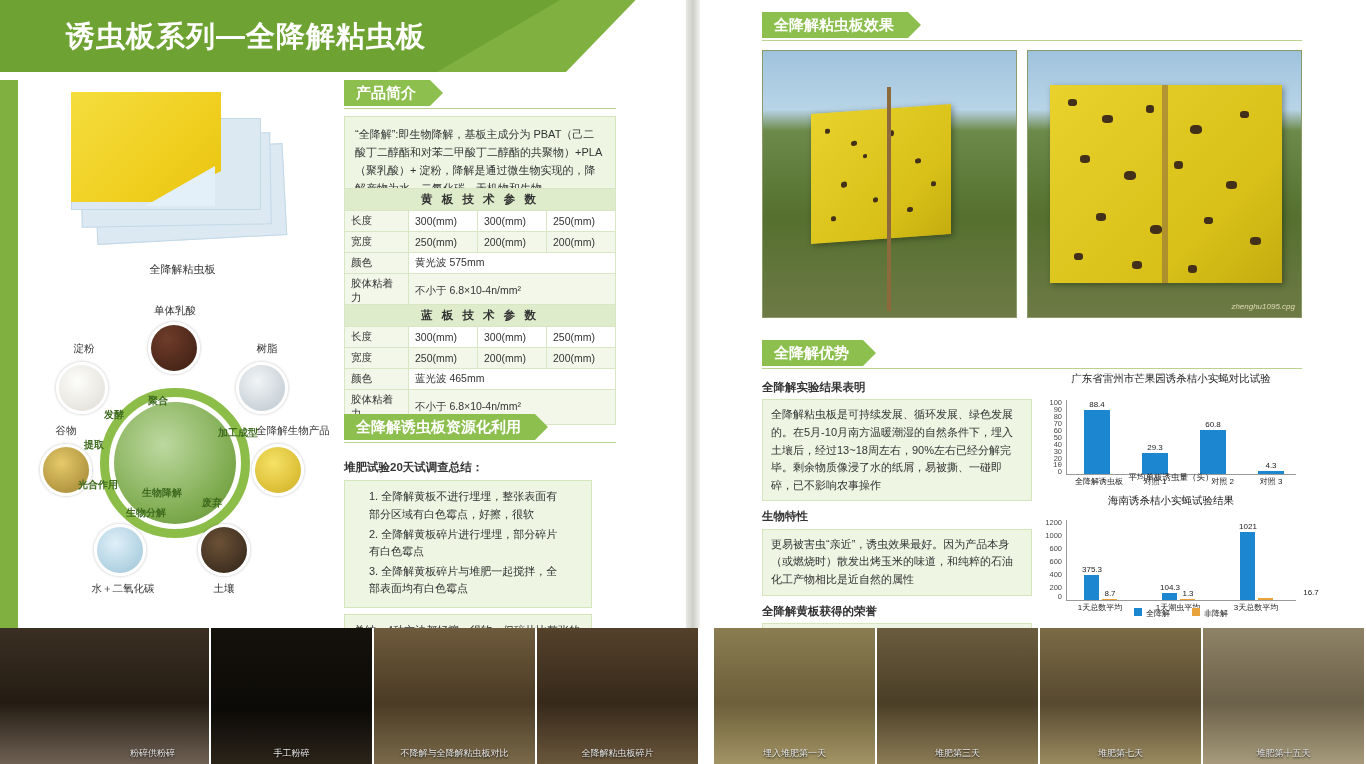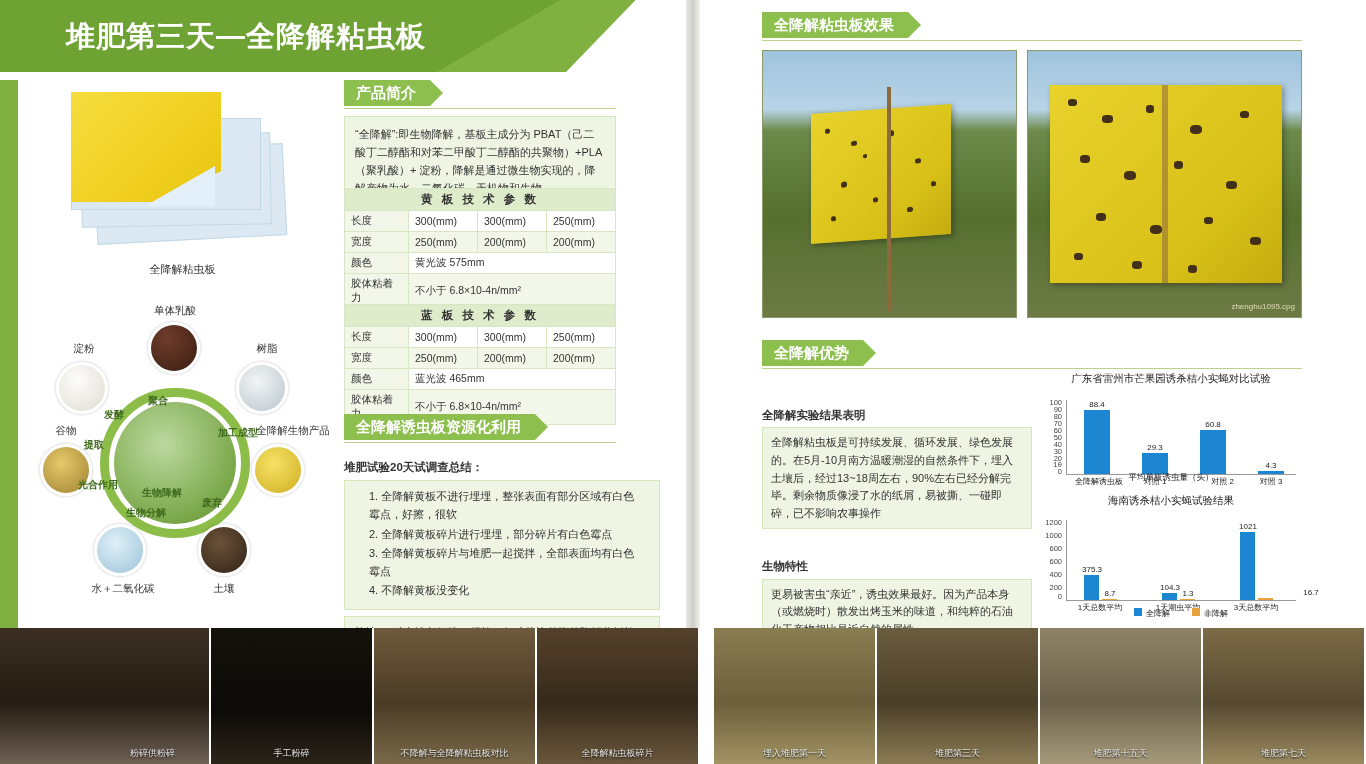--- a/index.html
+++ b/index.html
@@ -104,21 +104,21 @@
     position:absolute; border-collapse:collapse; width:272px; font-size:10.5px; color:#333;
   }
   table.spec td{ border:1px solid #d8e6c3; padding:3px 6px; }
   table.spec .hd{
     background:#dfeccb; text-align:center; font-weight:bold; letter-spacing:3px; font-size:11.5px;
   }
   table.spec .lab{ width:64px; background:#f2f7ea; }
   table.spec .alt{ background:#f2f7ea; }
 
   .res-box{
-    position:absolute; left:344px; top:452px; width:316px;
+    position:absolute; left:344px; top:452px; width:248px;
     font-size:11px; color:#333; line-height:1.6;
   }
   .res-sub{ font-weight:bold; margin:6px 0 4px; font-size:11.5px; }
   .res-list{ background:#eef5e3; border:1px solid #d5e6bd; padding:7px 24px; }
   .res-list div{ margin-bottom:2px; }
   .res-sum{ background:#eef5e3; border:1px solid #d5e6bd; padding:7px 9px; margin-top:6px; }
 
   
   .photo{
     position:absolute; background:#6f7f53; overflow:hidden;
@@ -130,21 +130,21 @@
   }
   .yellow-board{
     position:absolute; background:linear-gradient(135deg,#e8d22b,#d8c018 70%,#c4ac10);
     box-shadow:2px 2px 6px rgba(0,0,0,.35);
   }
   .speck{ position:absolute; background:#43301a; border-radius:40%; }
 
   .adv-box{
     position:absolute; font-size:11px; color:#333; line-height:1.6;
   }
-  .adv-h{ font-weight:bold; font-size:11.5px; margin-bottom:3px;margin-top:28px; }
+  .adv-h{ font-weight:bold; font-size:11.5px; margin-bottom:3px; }
   .adv-p{ background:#eef5e3; border:1px solid #d5e6bd; padding:6px 8px; margin-bottom:6px; }
 
   
   .chart-wrap{ position:absolute; background:#fff; }
   .chart-title{ text-align:center; font-size:10.5px; color:#222; margin-bottom:2px; }
   .axis{ position:absolute; background:#9a9a9a; }
   .bar{ position:absolute; background:#1c86d0; }
   .bar-lbl{ position:absolute; font-size:8px; color:#222; text-align:center; }
   .tick{ position:absolute; font-size:7.5px; color:#444; text-align:right; width:22px; }
   .cat{ position:absolute; font-size:8px; color:#222; text-align:center; }
@@ -163,21 +163,21 @@
 </style>
 </head>
 <body>
 
 <div class="page">
 
   <div class="left-page">
 
     <div class="head-band"></div>
     <div class="head-curve"></div>
-    <div class="head-title">堆肥第三天—全降解粘虫板</div>
+    <div class="head-title">诱虫板系列—全降解粘虫板</div>
     <div class="olive-edge" style="top:80px;height:548px;"></div>
 
     <div class="prod-img">
       <div class="sheet s1"></div>
       <div class="sheet s2"></div>
       <div class="sheet s3"></div>
       <div class="yellow"></div>
       <div class="yellow-fold"></div>
     </div>
     <div class="img-cap">全降解粘虫板</div>
@@ -278,21 +278,20 @@
       </table>
 
     <div class="sec-title" style="left:344px;top:414px;">全降解诱虫板资源化利用</div>
     <div class="sec-rule" style="left:344px;top:442px;width:272px;"></div>
     <div class="res-box">
       <div class="res-sub">堆肥试验20天试调查总结：</div>
       <div class="res-list">
         <div>1. 全降解黄板不进行埋埋，整张表面有部分区域有白色霉点，好擦，很软</div>
         <div>2. 全降解黄板碎片进行埋埋，部分碎片有白色霉点</div>
         <div>3. 全降解黄板碎片与堆肥一起搅拌，全部表面均有白色霉点</div>
-        <div>4. 不降解黄板没变化</div>
       </div>
       <div class="res-sum">总结：4种方法都好擦，很软；但碎片比整张的降解黄板软一些，好擦一点，撕开处有胶水拉丝现象。所以全降解黄板更容易可持续发展资源化利用、经济适用、绿色环保</div>
     </div>
   </div>
 
   <div class="gutter"></div>
 
   <div class="right-page">
 
     <div class="sec-title" style="left:62px;top:12px;">全降解粘虫板效果</div>
@@ -307,21 +306,21 @@
         <div class="speck" style="left:30px;top:70px;width:6px;height:6px;"></div>
         <div class="speck" style="left:62px;top:88px;width:5px;height:5px;"></div>
         <div class="speck" style="left:96px;top:100px;width:6px;height:5px;"></div>
         <div class="speck" style="left:20px;top:104px;width:5px;height:5px;"></div>
         <div class="speck" style="left:120px;top:76px;width:5px;height:5px;"></div>
         <div class="speck" style="left:52px;top:44px;width:4px;height:4px;"></div>
       </div>
       <div style="position:absolute;left:124px;top:36px;width:4px;height:224px;background:#8d6a3c;"></div>
     </div>
 
-    <div class="photo ph-field" style="left:327px;top:50px;width:275px;height:268px;">
+    <div class="photo ph-field" style="left:327px;top:50px;width:275px;height:268px;font-style:italic;">
       <div class="yellow-board" style="left:22px;top:34px;width:232px;height:198px;">
         <div class="speck" style="left:18px;top:14px;width:9px;height:7px;"></div>
         <div class="speck" style="left:52px;top:30px;width:11px;height:8px;"></div>
         <div class="speck" style="left:96px;top:20px;width:8px;height:8px;"></div>
         <div class="speck" style="left:140px;top:40px;width:12px;height:9px;"></div>
         <div class="speck" style="left:190px;top:26px;width:9px;height:7px;"></div>
         <div class="speck" style="left:30px;top:70px;width:10px;height:8px;"></div>
         <div class="speck" style="left:74px;top:86px;width:12px;height:9px;"></div>
         <div class="speck" style="left:124px;top:76px;width:9px;height:8px;"></div>
         <div class="speck" style="left:176px;top:96px;width:11px;height:8px;"></div>
@@ -443,19 +442,19 @@
   <div class="strip-cell" style="background:linear-gradient(to bottom,#54412b,#36291a 55%,#6a573c);">
     <div class="strip-cap">全降解粘虫板碎片</div>
   </div>
   <div class="strip-gutter"></div>
   <div class="strip-cell" style="background:linear-gradient(to bottom,#8a7d52,#6c5f3a 55%,#a29464);">
     <div class="strip-cap">埋入堆肥第一天</div>
   </div>
   <div class="strip-cell" style="background:linear-gradient(to bottom,#6a5c3e,#4a3e27 55%,#8b7c55);">
     <div class="strip-cap">堆肥第三天</div>
   </div>
+  <div class="strip-cell" style="background:linear-gradient(to bottom,#7b6b46,#574930 55%,#9a8b60);">
+    <div class="strip-cap">堆肥第七天</div>
+  </div>
   <div class="strip-cell" style="background:linear-gradient(to bottom,#8e8266,#6b6049 55%,#a79b7c);">
     <div class="strip-cap">堆肥第十五天</div>
   </div>
-  <div class="strip-cell" style="background:linear-gradient(to bottom,#7b6b46,#574930 55%,#9a8b60);">
-    <div class="strip-cap">堆肥第七天</div>
-  </div>
 </div>
 
 </body></html>

